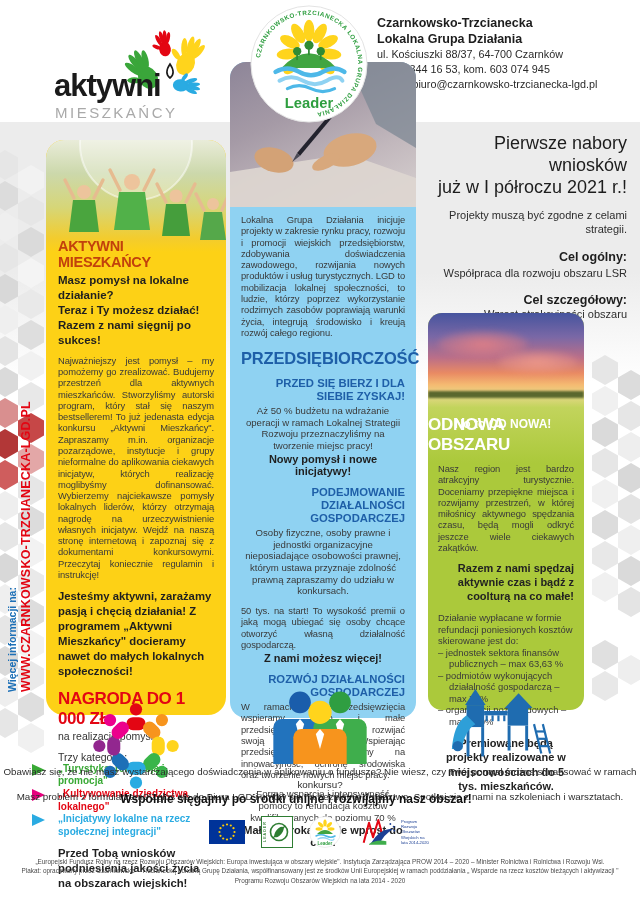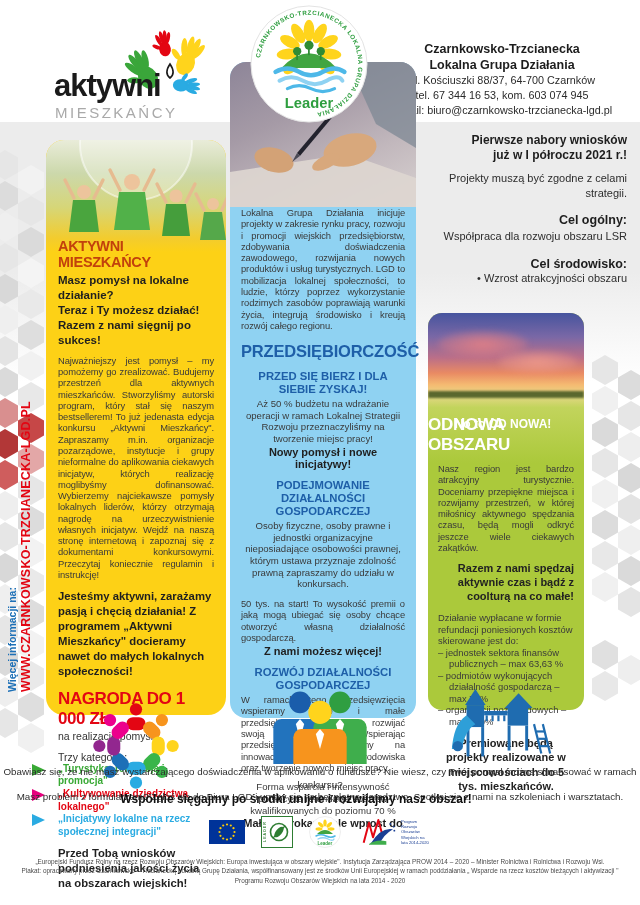--- a/index.html
+++ b/index.html
@@ -8,26 +8,26 @@
   .abs{position:absolute;}
   
   .gray-band{left:0;top:122px;width:640px;height:270px;
     background:linear-gradient(180deg,#ececec 0,#ececec 150px,rgba(236,236,236,0) 260px);}
   .hexes{left:0;top:0;width:640px;height:905px;pointer-events:none;}
   
   .brand{left:52px;top:26px;width:195px;height:100px;}
   .brand-word1{position:absolute;left:2px;top:42px;font-size:31px;font-weight:bold;color:#1a1a1a;letter-spacing:-1px;}
   .brand-word2{position:absolute;left:3px;top:78px;font-size:15px;color:#a9a9a9;letter-spacing:2.5px;}
   .badge{left:248px;top:3px;width:122px;height:122px;z-index:5;}
-  .org{right:13px;top:42px;width:250px;text-align:center;}
+  .org{right:13px;top:16px;width:250px;text-align:left;}
   .org .n{font-size:12.5px;font-weight:bold;color:#1d1d1d;line-height:1.25;}
   .org .d{font-size:10.8px;color:#2a2a2a;line-height:1.38;}
   
   .ann{right:13px;top:133px;width:215px;text-align:right;color:#1d1d1d;}
-  .ann .t{font-size:12px;font-weight:bold;line-height:1.22;}
+  .ann .t{font-size:18px;font-weight:normal;line-height:1.22;}
   .ann .s{font-size:11px;line-height:1.32;margin-top:9px;color:#2d2d2d;}
   .ann .lbl{font-size:12.5px;font-weight:bold;margin-top:13px;}
   .ann .g{font-size:11px;line-height:1.32;margin-top:2px;color:#2d2d2d;}
   .ann .li{font-size:11px;line-height:1.45;color:#2d2d2d;}
   .ann .li::before{content:"•  ";}
   
   .card{border-radius:16px;}
   .card-y{left:46px;top:140px;width:180px;height:575px;background:#fdd116;border-radius:18px;}
   .card-b{left:230px;top:62px;width:186px;height:656px;background:#8fd2f2;}
   .card-g{left:428px;top:313px;width:156px;height:397px;background:#abc93b;border-radius:14px;}
@@ -54,23 +54,23 @@
   .cat{position:relative;font-size:10px;font-weight:bold;line-height:1.26;}
   .cat-green{color:#39a935;}
   .cat-red{color:#e30613;}
   .cat-blue{color:#2aabe2;}
   .arrow{position:absolute;left:-26px;top:1px;width:0;height:0;
     border-top:6.5px solid transparent;border-bottom:6.5px solid transparent;}
   .arrow-g{border-left:13px solid #39a935;}
   .arrow-m{border-left:13px solid #e6007e;}
   .arrow-b{border-left:13px solid #2aabe2;}
   .y-close{margin-top:8px;font-size:11.3px;font-weight:bold;color:#1f1f1f;line-height:1.3;}
-  .b-intro{}
+  .b-intro{margin-top:7px;}
   .b-head{margin-top:11px;text-align:left;font-size:16.5px;font-weight:bold;color:#1e5fa8;letter-spacing:-0.2px;}
-  .b-st{margin-top:9px;text-align:center;font-size:11.3px;font-weight:bold;color:#1e5fa8;line-height:1.15;}
+  .b-st{margin-top:9px;text-align:right;font-size:11.3px;font-weight:bold;color:#1e5fa8;line-height:1.15;}
   .b-ct{margin-top:2px;text-align:center;font-size:9.6px;line-height:1.22;color:#3a3a3a;}
   .b-bold{margin-top:1px;text-align:center;font-size:11px;font-weight:bold;color:#1f1f1f;}
   .g-h1{position:absolute;left:0;right:6px;bottom:32px;text-align:center;font-size:12px;font-weight:bold;color:#fff;}
   .g-h2{position:absolute;left:0;right:6px;bottom:8px;text-align:left;font-size:17px;font-weight:bold;color:#fff;letter-spacing:-0.3px;}
   .g-intro{}
   .g-bold{margin-top:8px;font-size:11px;font-weight:bold;color:#222;line-height:1.28;text-align:right;}
   .g-ref{margin-top:9px;font-size:9.4px;line-height:1.22;color:#3a3a3a;}
   .g-li{font-size:9.4px;line-height:1.22;color:#3a3a3a;padding-left:11px;}
   .g-li::before{content:"–  ";margin-left:-11px;}
   .g-prem{margin-top:9px;font-size:11px;font-weight:bold;color:#222;line-height:1.3;text-align:center;}
@@ -224,21 +224,21 @@
     <div class="d">tel. 67 344 16 53, kom. 603 074 945</div>
     <div class="d">e-mail: biuro@czarnkowsko-trzcianecka-lgd.pl</div>
   </div>
 
   <div class="abs ann">
     <div class="t">Pierwsze nabory wniosków</div>
     <div class="t">już w I półroczu 2021 r.!</div>
     <div class="s">Projekty muszą być zgodne z celami strategii.</div>
     <div class="lbl">Cel ogólny:</div>
     <div class="g">Współpraca dla rozwoju obszaru LSR</div>
-    <div class="lbl">Cel środowisko:</div>
+    <div class="lbl">Cel szczegółowy:</div>
     <div class="li">Wzrost atrakcyjności obszaru</div>
   </div>
 
   <div class="abs card card-y">
     <div class="photo photo-y">
       <svg class="graphic" width="180" height="112" viewBox="0 0 180 112">
         <circle cx="90" cy="4" r="56" fill="rgba(255,255,255,0.30)" stroke="rgba(255,255,255,0.5)" stroke-width="2"></circle>
         <g stroke="#e6bb90" stroke-width="3.4" stroke-linecap="round">
           <path d="M28 58 L19 40 M48 58 L57 40"></path>
           <path d="M74 50 L64 30 M98 50 L108 30"></path>

